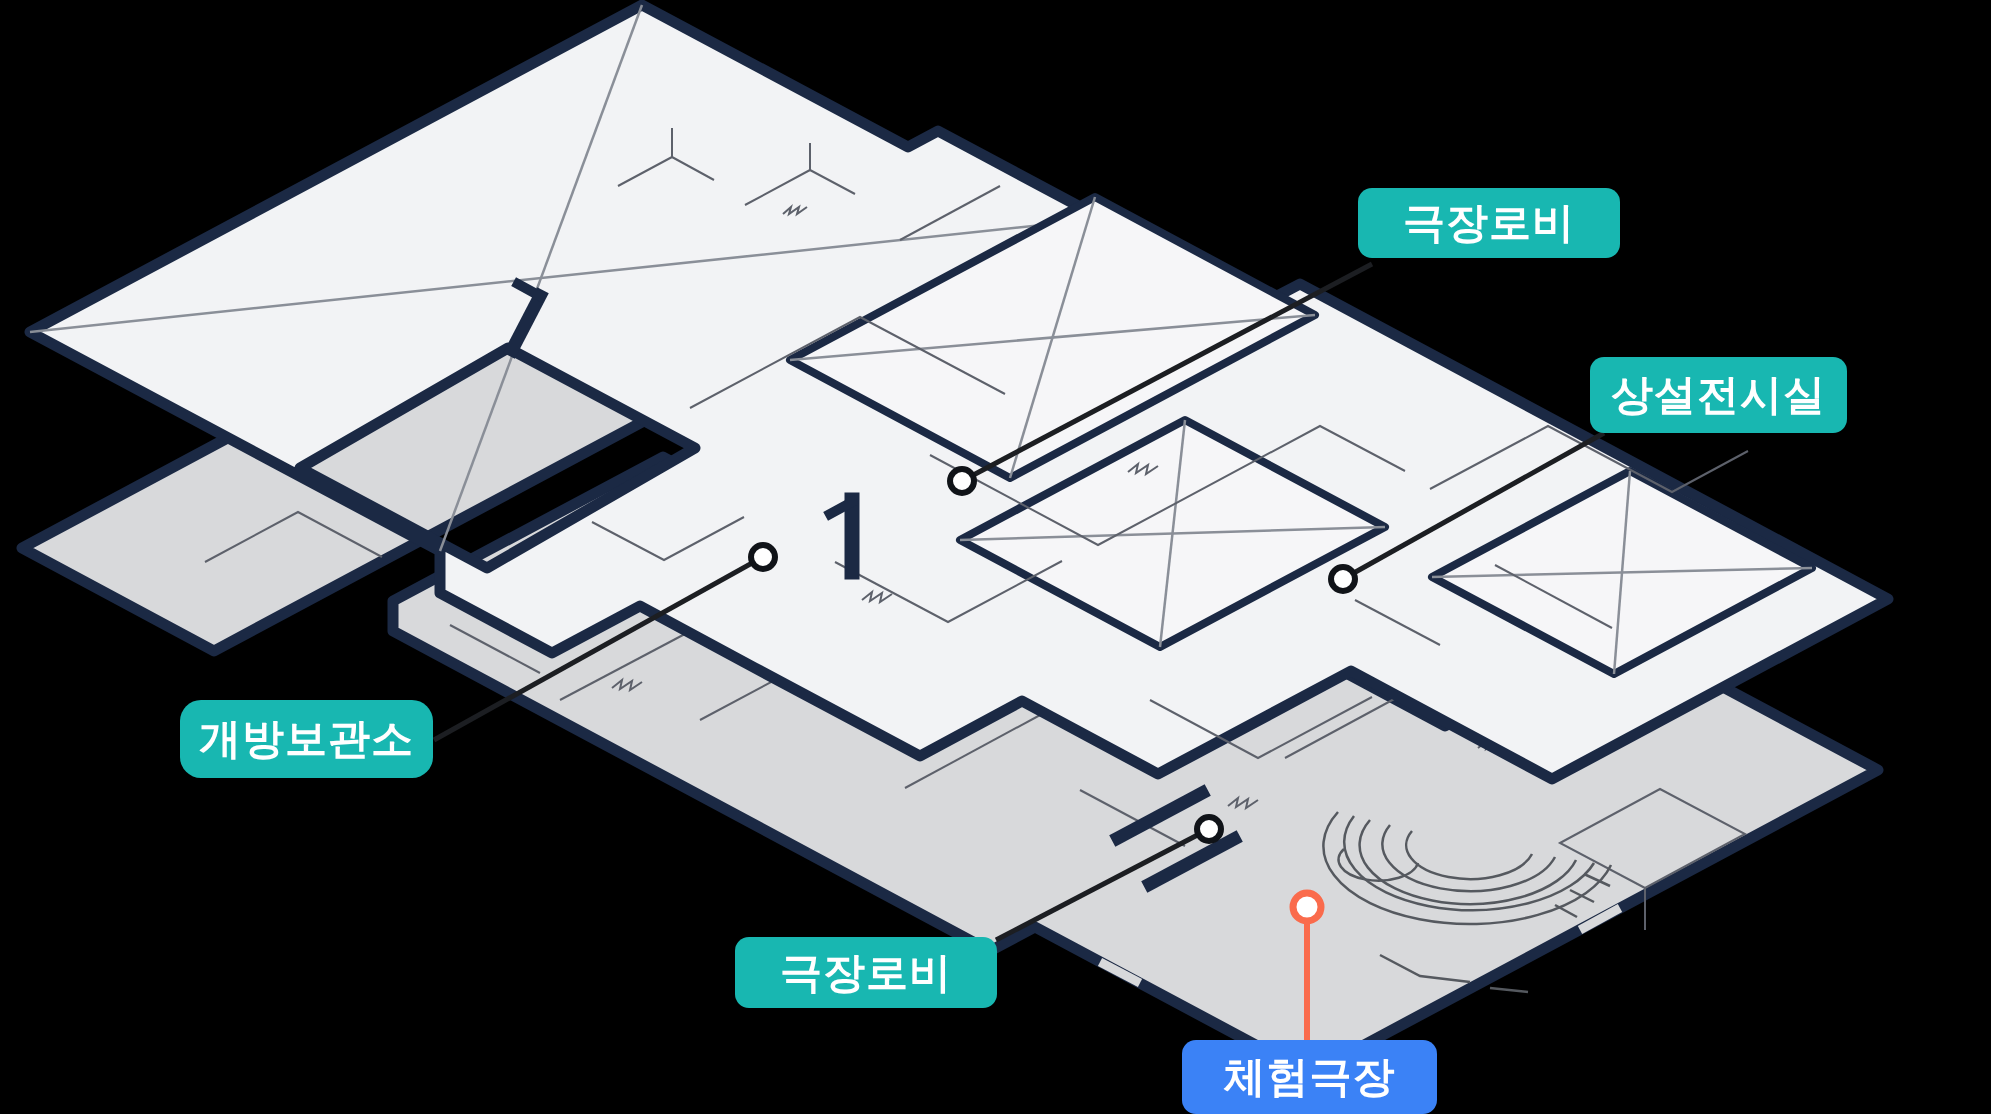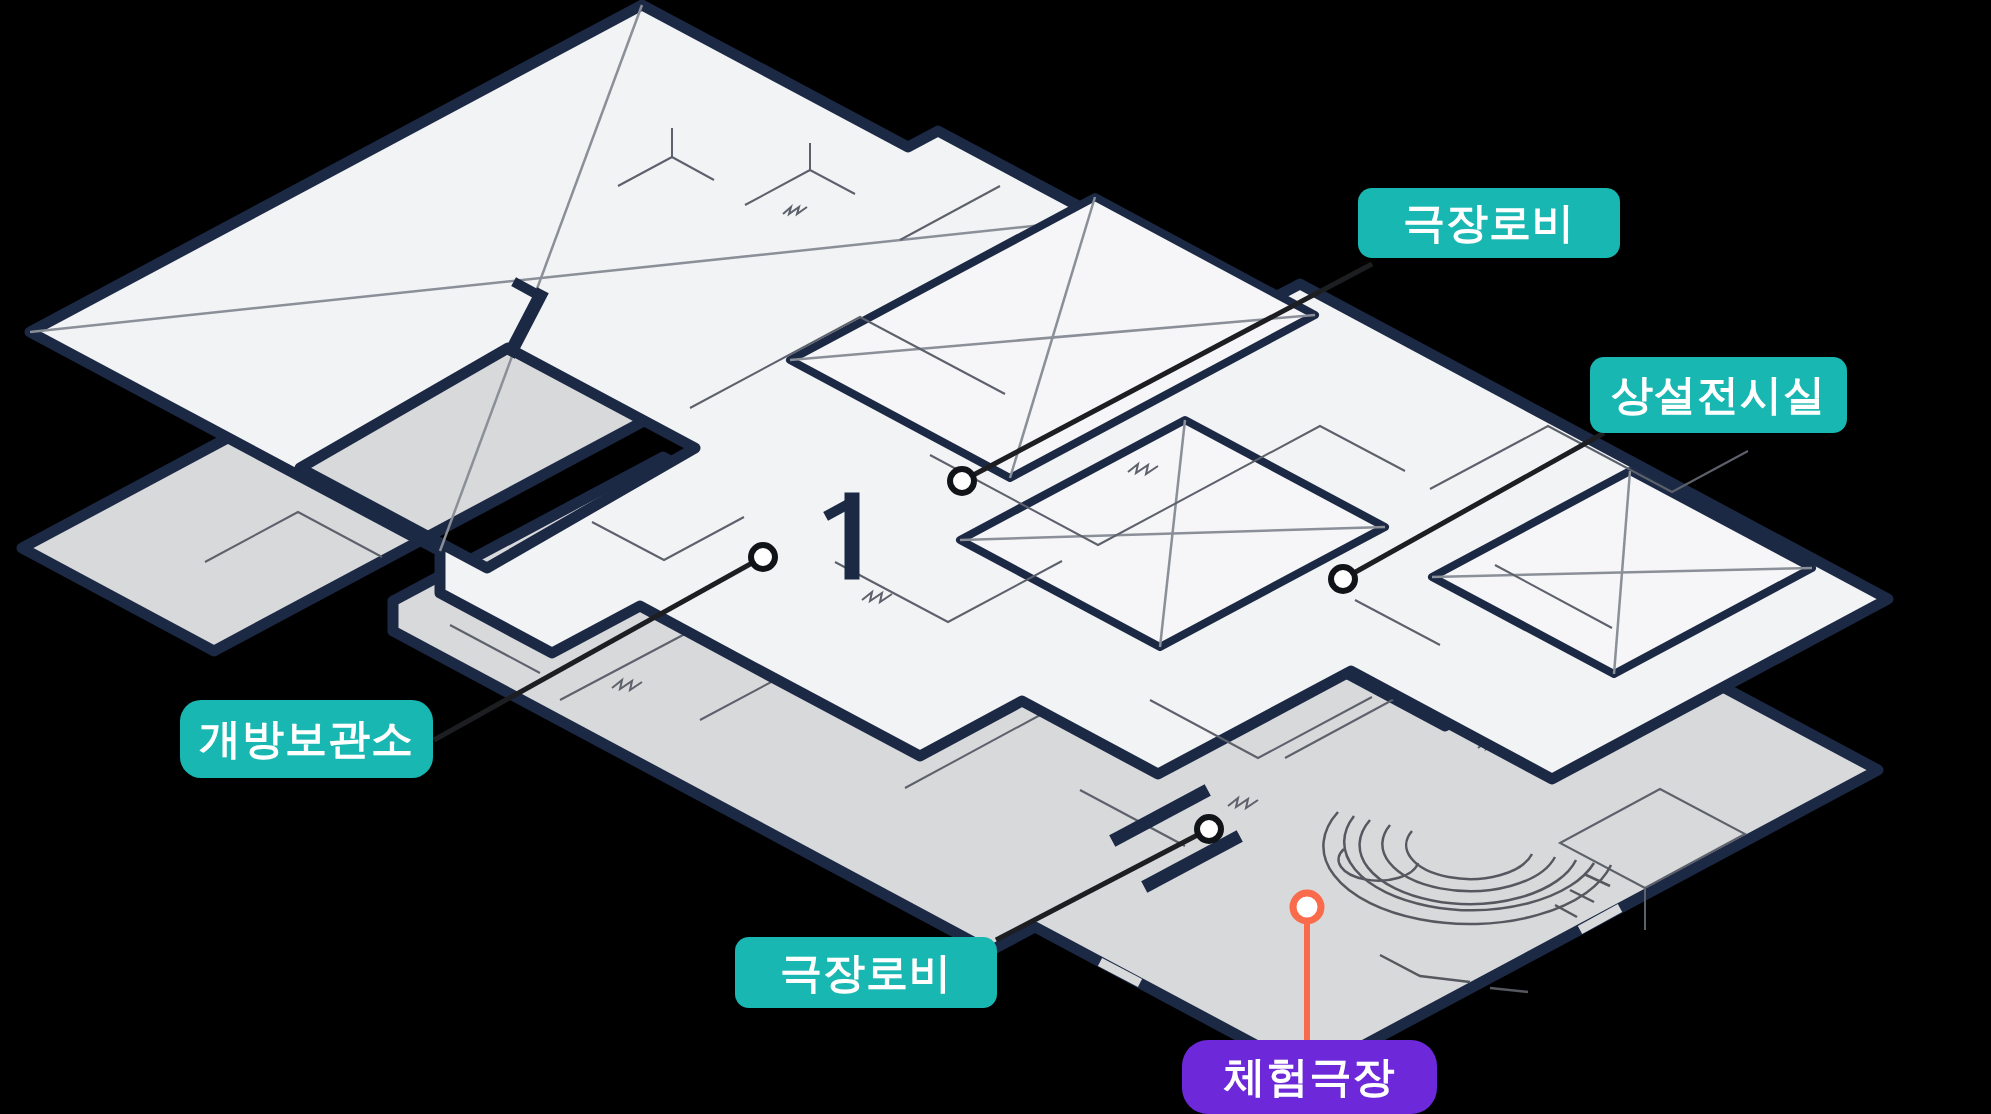--- a/index.html
+++ b/index.html
@@ -14,21 +14,21 @@
   .badge{
     position:absolute;
     display:flex;align-items:center;justify-content:center;
     color:#ffffff;font-weight:700;font-size:42px;letter-spacing:1px;
     border-radius:14px;
     box-sizing:border-box;
     white-space:nowrap;
     user-select:none;
   }
   .badge.teal{background:#18b7b1;}
-  .badge.orange{background:#6d28d9;border-radius:26px;}
+  .badge.orange{background:#3b82f6;}
 </style>
 </head>
 <body>
 
 <div class="stage">
 
   <svg class="plan-svg" viewBox="0 0 1991 1114" xmlns="http://www.w3.org/2000/svg">
 
     <g>
 

